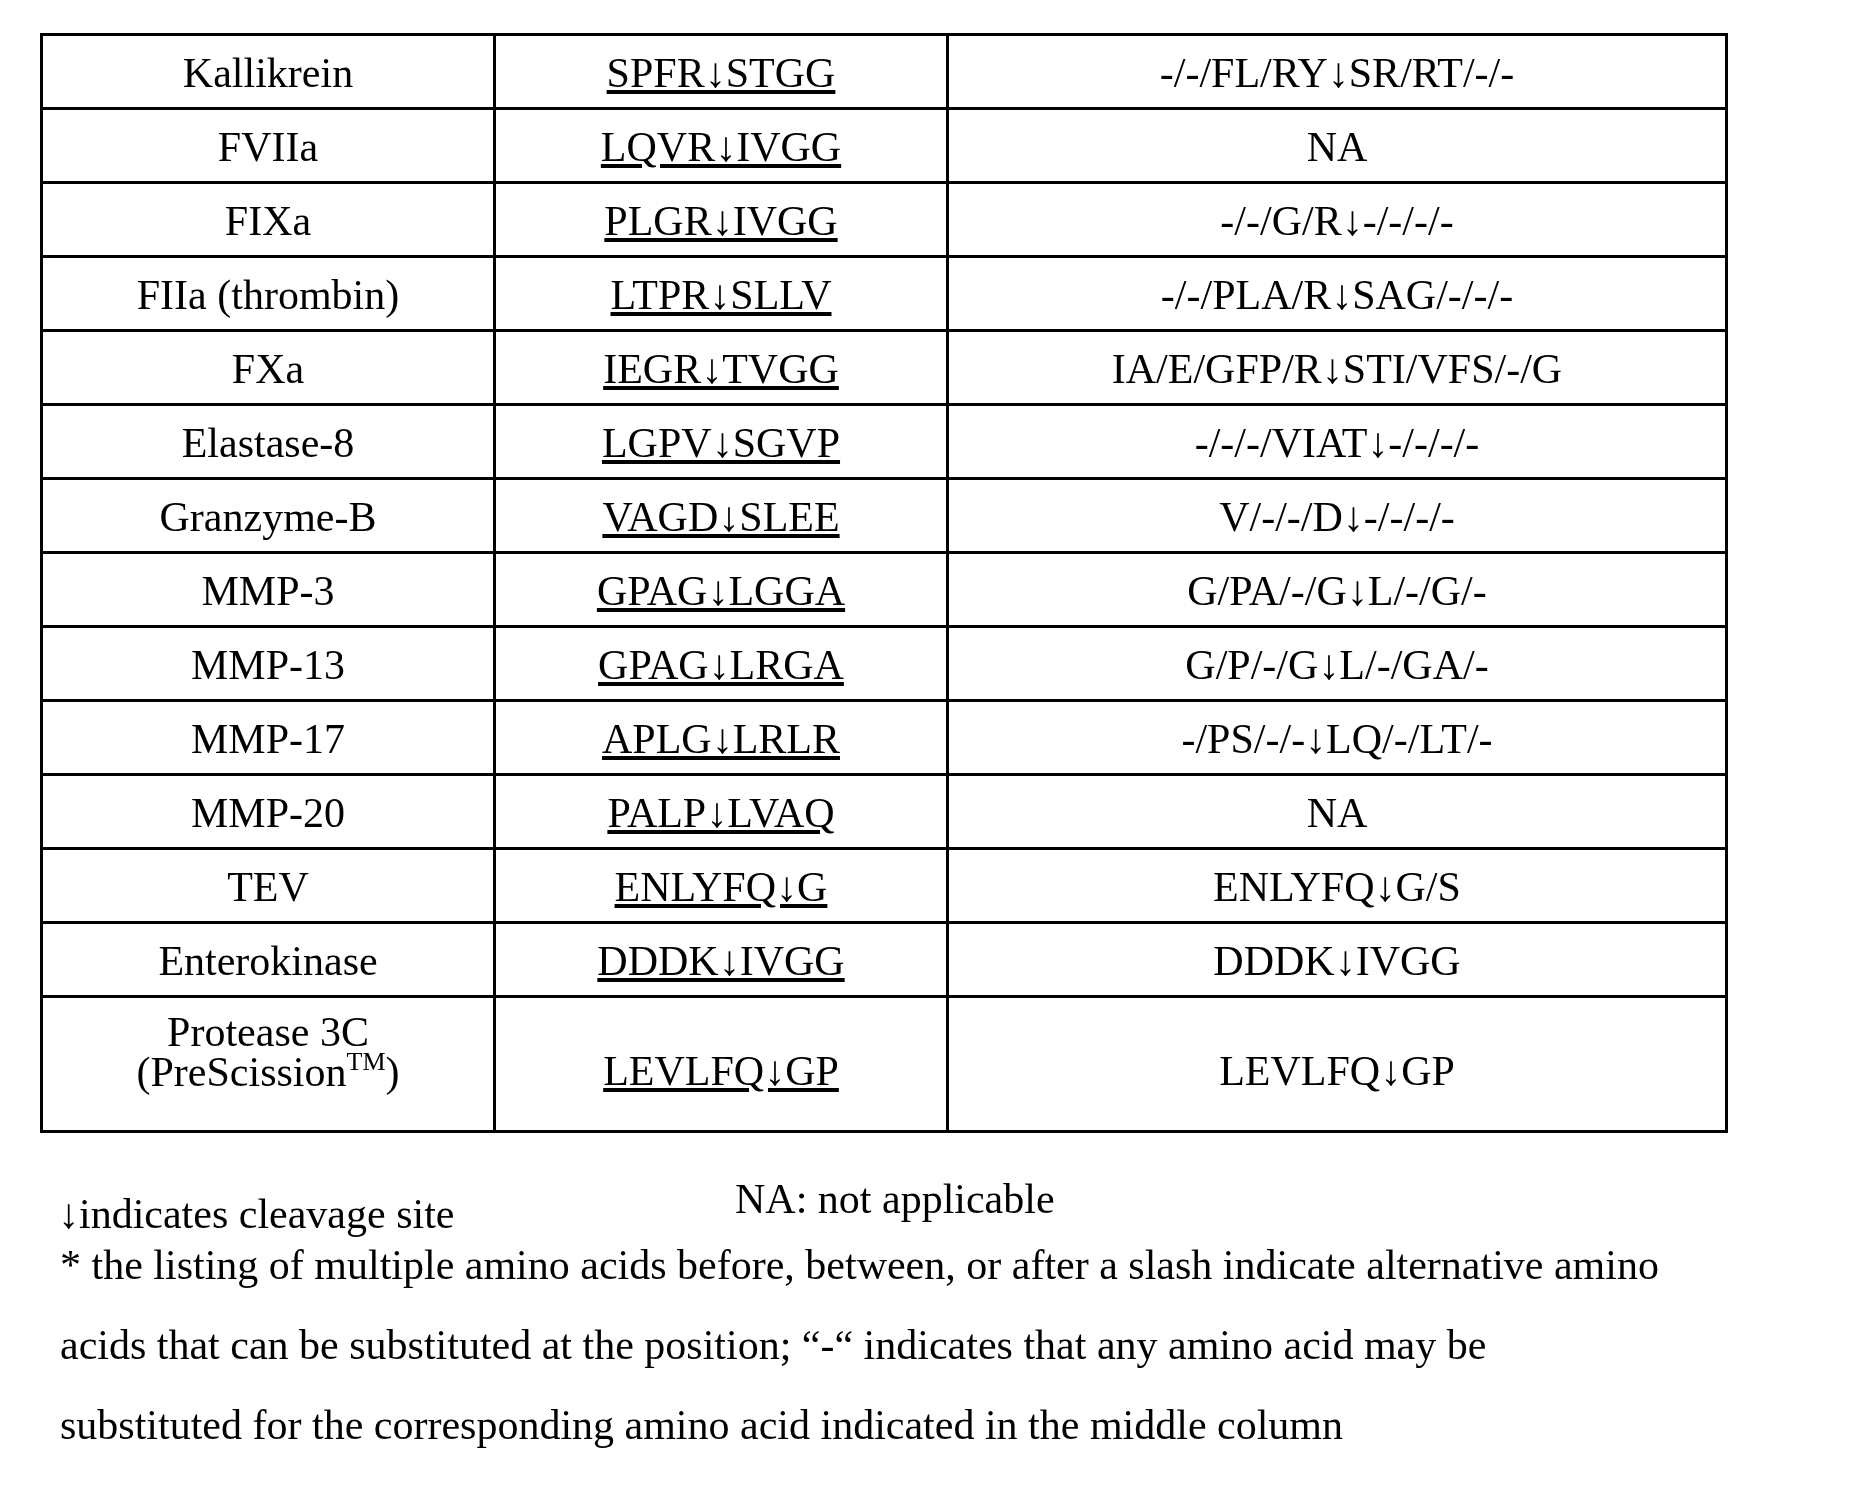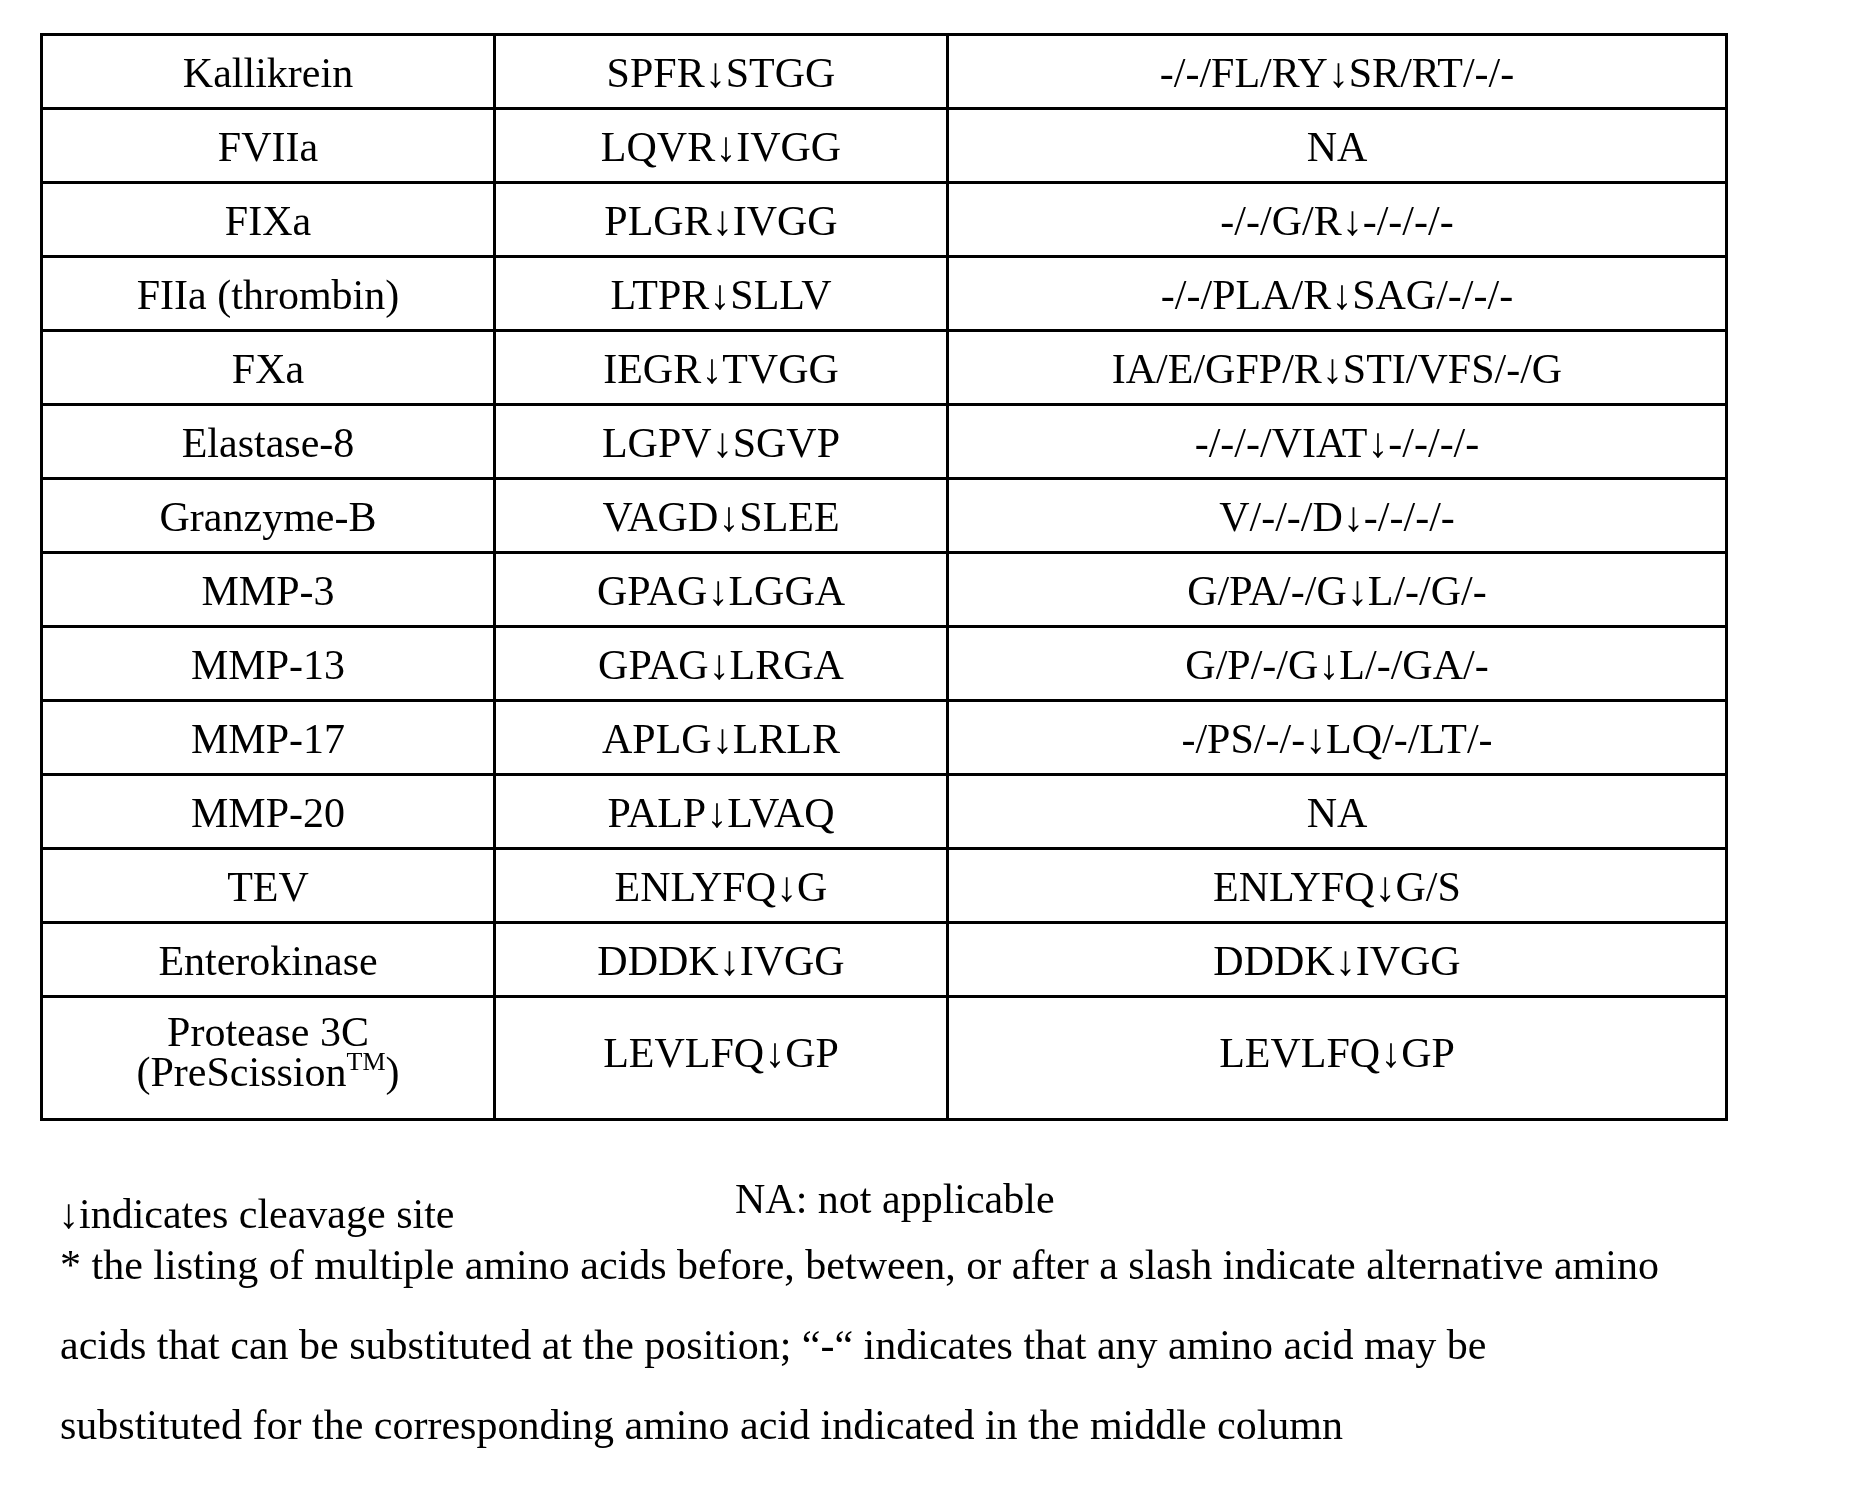--- a/index.html
+++ b/index.html
@@ -15,23 +15,23 @@
   table.proteases td {
     border: 3px solid #000;
     text-align: center;
     vertical-align: top;
     padding: 16px 4px 0 4px;
     height: 55px;
     white-space: nowrap;
     box-sizing: content-box;
   }
   table.proteases tr.tall td { height: 104px; vertical-align: top; }
-  table.proteases tr.tall td.mid { padding-top: 34px; height: 80px; }
+  table.proteases tr.tall td.mid { padding-top: 52px; height: 80px; }
   table.proteases td.c1 { width: 442px; }
-  table.proteases td.c2 { width: 442px; }
+  table.proteases td.c2 { width: 442px; text-decoration: underline; }
   table.proteases td.c3 { width: auto; }
   .two-line { display: block; line-height: 44px; margin-top: -4px; }
   sup.tm { font-size: 26px; vertical-align: 16px; line-height: 0; }
   .foot {
     position: absolute; font-size: 42px; line-height: 1; white-space: nowrap;
   }
   #fn-arrow { left: 58px; top: 1178px; margin-top: 15px; }
   #fn-na { left: 735px; top: 1178px; }
   .note { position: absolute; left: 60px; font-size: 42px; line-height: 1; white-space: nowrap; }
   #note-1 { top: 1244px; }

